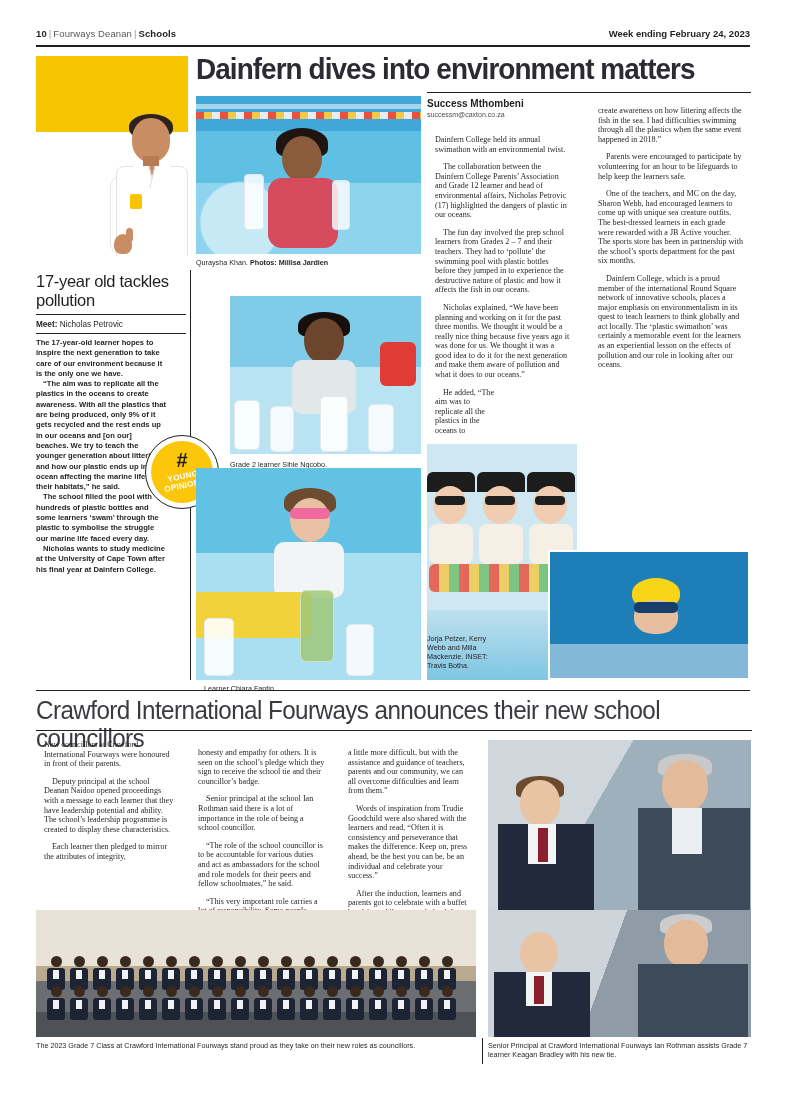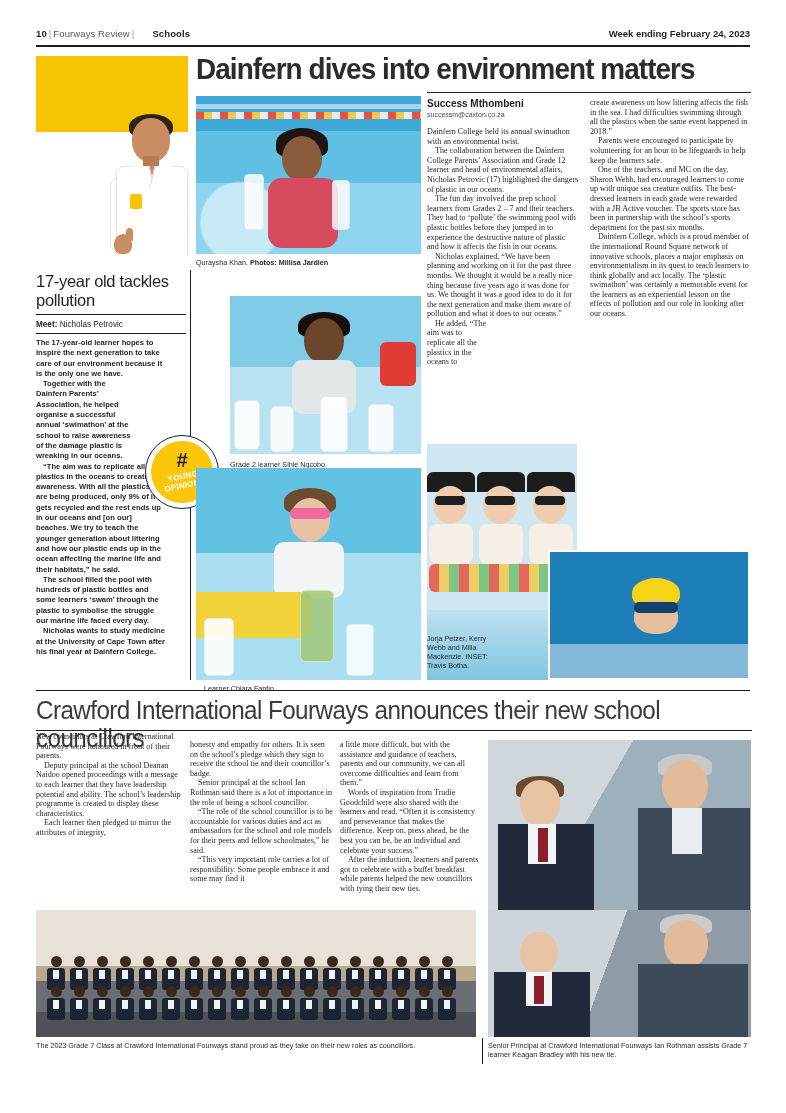--- a/index.html
+++ b/index.html
@@ -16,21 +16,21 @@
 
   
   .masthead {
     position:absolute; left:36px; top:28px; width:714px; height:20px;
     display:flex; align-items:flex-start; justify-content:space-between;
     font-family:"Liberation Sans", sans-serif;
   }
   .mh-left { font-size:9.5px; color:#58595b; letter-spacing:.1px; white-space:nowrap;}
   .mh-left .pg { font-weight:bold; color:#231f20; }
   .mh-left .sep { color:#9a9a9a; padding:0 2px;}
-  .mh-left .sect { font-weight:bold; color:#231f20;margin-left:16px; }
+  .mh-left .sect { font-weight:bold; color:#231f20; }
   .mh-right { font-size:9.5px; font-weight:bold; color:#231f20; white-space:nowrap;}
   .rule-top { position:absolute; left:36px; top:45px; width:714px; height:1.5px; background:#231f20;}
 
   
   .a1-head {
     position:absolute; left:196px; top:52px; width:556px;
     font-family:"Liberation Sans", sans-serif;
     font-weight:bold; font-size:30px; line-height:34px;
     letter-spacing:-1.0px; color:#2b2b33;
     transform:scaleX(0.93); transform-origin:left top;
@@ -42,21 +42,21 @@
     position:absolute; left:427px; top:98px; width:160px;
     font-family:"Liberation Sans", sans-serif;
   }
   .byline .nm { font-size:10px; color:#231f20; line-height:12px;font-weight:bold;}
   .byline .em { font-size:7px; color:#4d4d4d; line-height:10px;}
 
   .col-text {
     font-family:"Liberation Serif", serif;
     font-size:8.1px; line-height:9.6px; text-align:left; color:#231f20;
   }
-  .col-text p { margin:0; text-indent:8px; }
+  .col-text p { margin:8px; text-indent:8px; }
   .col-text p.first { text-indent:0; }
 
   #a1c1 { position:absolute; left:427px; top:127px; width:152px; }
   #a1c2 { position:absolute; left:590px; top:98px; width:161px; }
 
   
   #a1c1 .narrow { width:62px; }
 
   
   .sb-photo {
@@ -261,21 +261,21 @@
 
   .vrule-2 { position:absolute; left:482px; top:1038px; width:1px; height:26px; background:#231f20;}
 </style>
 </head>
 <body>
 
 <div class="page">
 
   <div class="masthead">
     <div class="mh-left">
-      <span class="pg">10</span><span class="sep">|</span><span>Fourways Review</span><span class="sep">|</span><span class="sect">Schools</span>
+      <span class="pg">10</span><span class="sep">|</span><span>Fourways Deanan</span><span class="sep">|</span><span class="sect">Schools</span>
     </div>
     <div class="mh-right">Week ending February 24, 2023</div>
   </div>
   <div class="rule-top"></div>
 
   <div class="a1-head">Dainfern dives into environment matters</div>
   <div class="hdr-rule-1"></div>
 
   <div class="byline">
     <div class="nm">Success Mthombeni</div>
@@ -318,21 +318,20 @@
 
   <div class="sb-head">17-year old tackles pollution</div>
   <div class="sb-rule1"></div>
   <div class="sb-meet">
     <b>Meet:</b>
     <span>Nicholas Petrovic</span>
   </div>
   <div class="sb-rule2"></div>
   <div class="sb-body">
     <p class="first">The 17-year-old learner hopes to inspire the next generation to take care of our environment because it is the only one we have.</p>
-    <p class="nw">Together with the Dainfern Parents’ Association, he helped organise a successful annual ‘swimathon’ at the school to raise awareness of the damage plastic is wreaking in our oceans.</p>
     <p>“The aim was to replicate all the plastics in the oceans to create awareness. With all the plastics that are being produced, only 9% of it gets recycled and the rest ends up in our oceans and [on our] beaches. We try to teach the younger generation about littering and how our plastic ends up in the ocean affecting the marine life and their habitats,” he said.</p>
     <p>The school filled the pool with hundreds of plastic bottles and some learners ‘swam’ through the plastic to symbolise the struggle our marine life faced every day.</p>
     <p>Nicholas wants to study medicine at the University of Cape Town after his final year at Dainfern College.</p>
   </div>
 
   <div class="vrule-1"></div>
 
   <div class="stamp">
     <div class="ring"></div>
     <div class="inner"></div>

